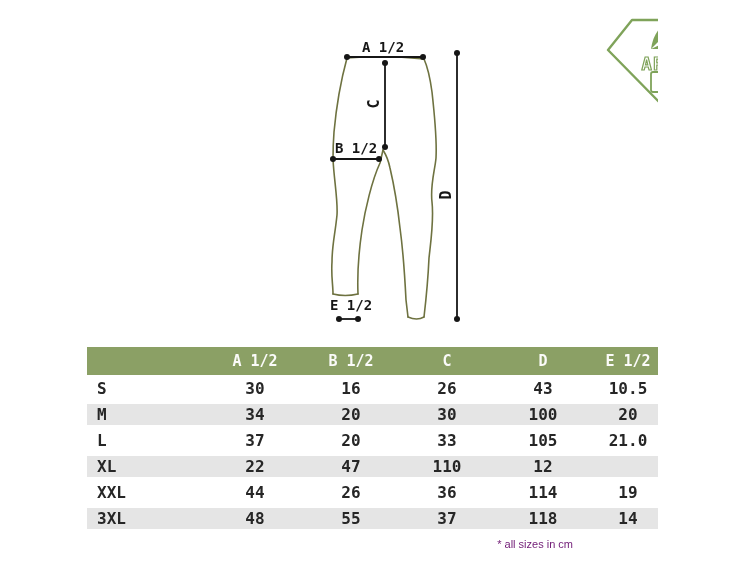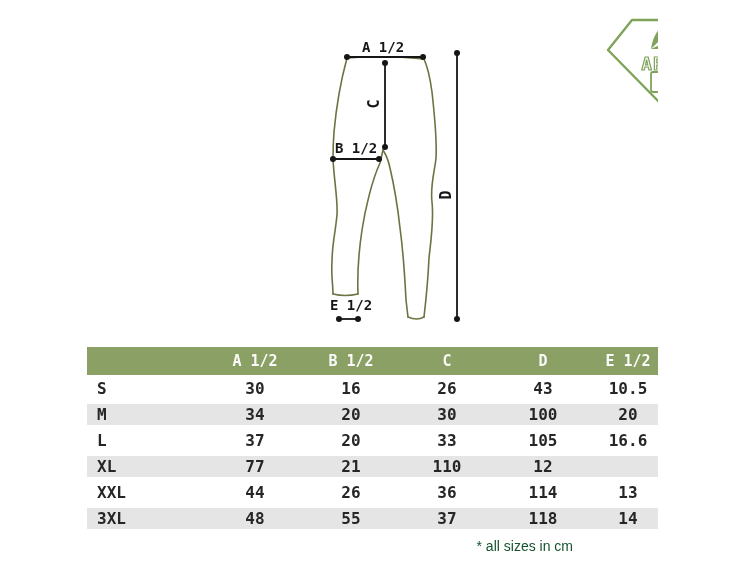--- a/index.html
+++ b/index.html
@@ -31,21 +31,21 @@
   .t-row.gray{background:#e5e5e5;border-top:3px solid #fff;border-bottom:2px solid #fff;}
   .t-cell{
     text-align:center;font-weight:bold;font-size:16px;color:#262626;
     font-family:"DejaVu Sans Mono",monospace;white-space:nowrap;
   }
   .t-row.header .t-cell{color:#fbfbf9;font-size:15px;}
   .t-cell.size{text-align:left;padding-left:10px;}
   
   .note{
     position:absolute;top:538px;right:85px;
-    font-family:"Liberation Sans",sans-serif;font-size:14px;color:#14532d;
+    font-family:"Liberation Sans",sans-serif;font-size:11px;color:#701a75;
   }
 </style>
 </head>
 <body>
 
 <div id="screen">
 
   <svg class="diagram" viewBox="270 15 230 320">
 
     <g fill="none" stroke="#6e7240" stroke-width="1.6" stroke-linecap="round" stroke-linejoin="round">
@@ -133,38 +133,38 @@
       <div class="t-cell">100</div>
       <div class="t-cell">20</div>
     </div>
 
     <div class="t-row">
       <div class="t-cell size">L</div>
       <div class="t-cell">37</div>
       <div class="t-cell">20</div>
       <div class="t-cell">33</div>
       <div class="t-cell">105</div>
-      <div class="t-cell">16.6</div>
+      <div class="t-cell">21.0</div>
     </div>
 
     <div class="t-row gray">
       <div class="t-cell size">XL</div>
-      <div class="t-cell">77</div>
-      <div class="t-cell">21</div>
+      <div class="t-cell">22</div>
+      <div class="t-cell">47</div>
       <div class="t-cell">110</div>
       <div class="t-cell">12</div>
     </div>
 
     <div class="t-row">
       <div class="t-cell size">XXL</div>
       <div class="t-cell">44</div>
       <div class="t-cell">26</div>
       <div class="t-cell">36</div>
       <div class="t-cell">114</div>
-      <div class="t-cell">13</div>
+      <div class="t-cell">19</div>
     </div>
 
     <div class="t-row gray">
       <div class="t-cell size">3XL</div>
       <div class="t-cell">48</div>
       <div class="t-cell">55</div>
       <div class="t-cell">37</div>
       <div class="t-cell">118</div>
       <div class="t-cell">14</div>
     </div>

